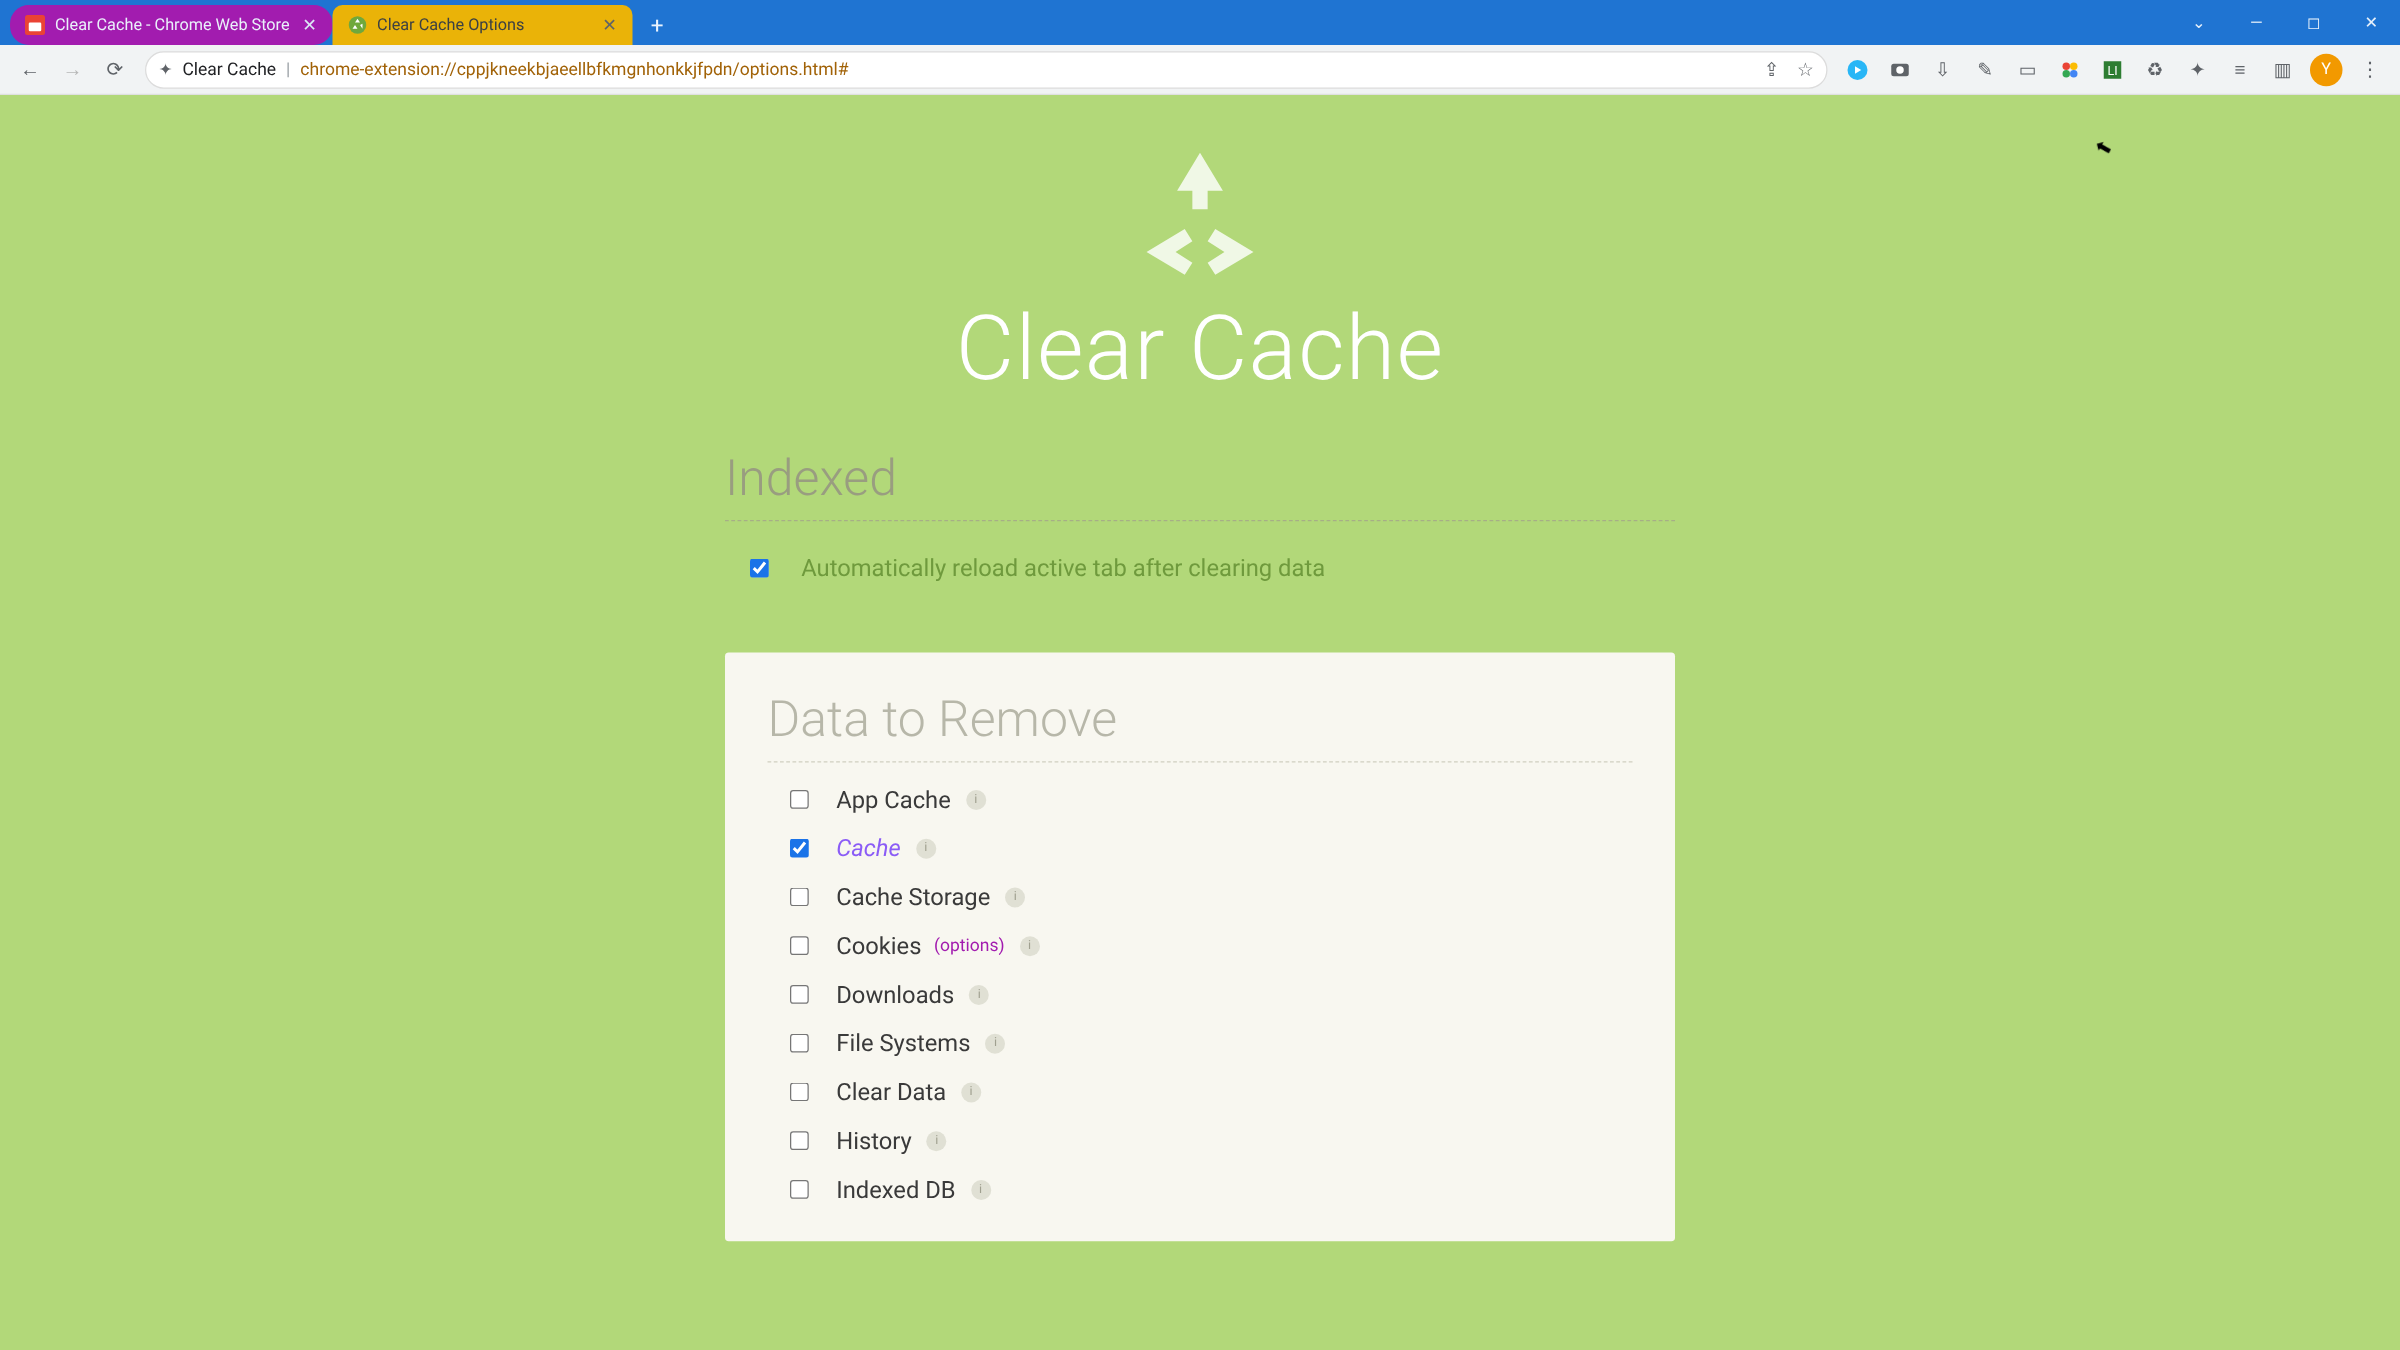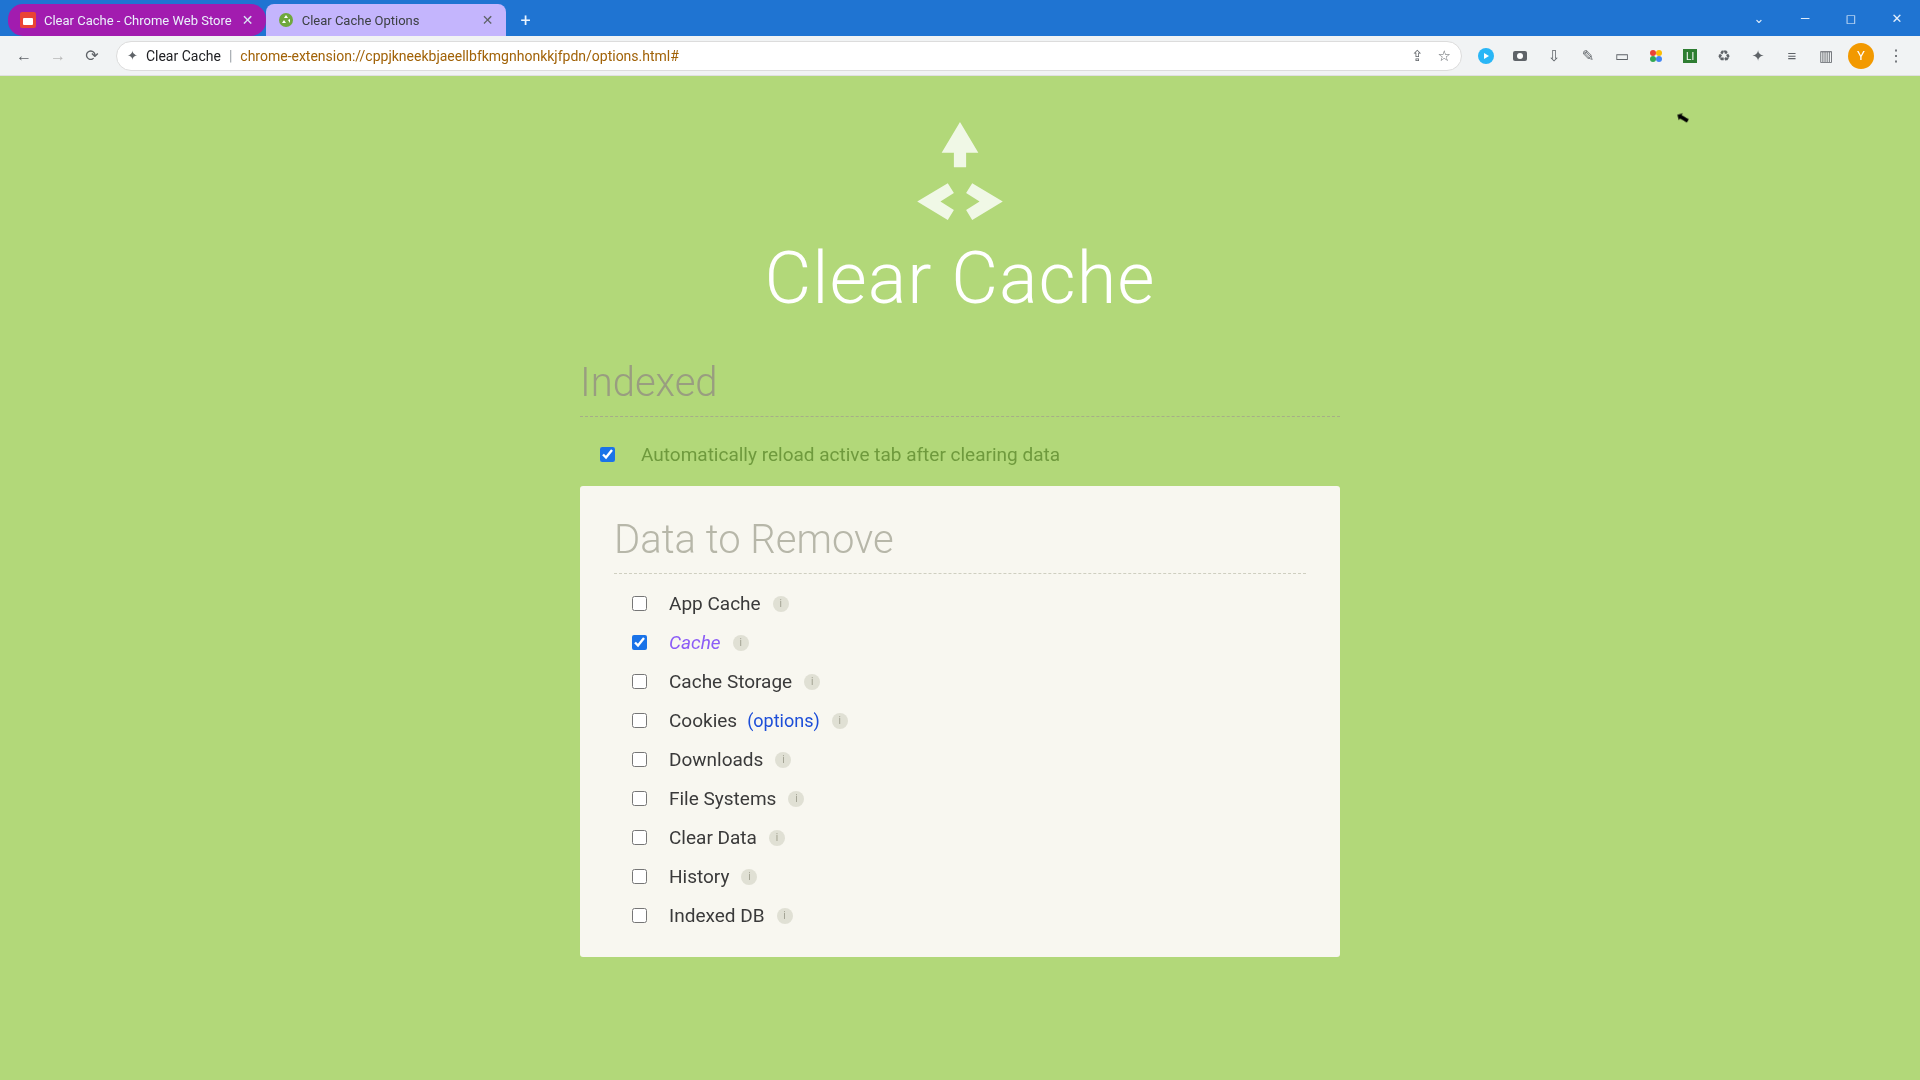--- a/index.html
+++ b/index.html
@@ -26,21 +26,21 @@
   align-items: center;
   padding: 0 10px 0 12px;
   gap: 8px;
   border-radius: 8px 8px 0 0;
   font-size: 13px;
   min-width: 240px;
   max-width: 280px;
   position: relative;
 }
 .tab.inactive { background: #a21caf; color: #eaf1fb; border-radius: 15px; }
-.tab.active   { background: #c4b5fd; color: #3c4043; }
+.tab.active   { background: #eab308; color: #3c4043; }
 .tab .favdot { width:16px; height:16px; display:flex; align-items:center; justify-content:center; }
 .tab .title { flex:1; white-space:nowrap; overflow:hidden; text-overflow:ellipsis; }
 .tab .closex { font-size: 14px; width:16px; text-align:center; color:#5f6368; }
 .tab.inactive .closex { color:#dbe7f5; }
 .newtab {
   width:28px; height:28px; display:flex; align-items:center; justify-content:center;
   color:#eaf4ff; font-size:18px; margin-left:6px; margin-bottom:2px; border-radius:50%;
 }
 .win-controls {
   margin-left:auto; display:flex; align-items:center; height:100%;
@@ -113,32 +113,32 @@
 .dash {
   border:0; border-top:1px dashed #a6ae87; margin:10px 0 18px 0;
 }
 .reload-row {
   display:flex; align-items:center; gap:26px; padding: 8px 4px 20px 20px;
 }
 input[type=checkbox] { width:15px; height:15px; accent-color:#1a73e8; }
 .reload-label { color:#6f9a3d; font-size:19px; }
 
 .card {
-  width:760px; background:#f8f7f0; border-radius:3px; 
+  width:760px; background:#f8f7f0; border-radius:3px; margin-top:36px;
   padding: 30px 34px 30px 34px;
 }
 .card .sec-title { color:#b7b7a9; }
 .card .dash { border-top:1px dashed #cfcfc0; }
 .opt-list { display:flex; flex-direction:column; gap:16px; margin-top:6px; }
 .opt {
   display:flex; align-items:center; gap:22px; font-size:19px; color:#3a3a3a;
   padding-left: 18px;
 }
 .opt.checked label { color:#8b5cf6;font-style:italic; }
-.opt .sub { color:#1d4ed8; font-size:18px; margin-left:-12px; }
+.opt .sub { color:#a21caf; font-size:14px; margin-left:-12px; }
 .info-dot {
   width:16px; height:16px; border-radius:50%; background:#e0e0d4;
   color:#a0a090; font-size:10px; display:inline-flex; align-items:center;
   justify-content:center; margin-left:-10px;
 }
 
 
 .viewport::-webkit-scrollbar { width:17px; }
 .viewport::-webkit-scrollbar-track { background:#f1f1f1; }
 .viewport::-webkit-scrollbar-thumb { background:#c1c1c1; border-radius:0; }

